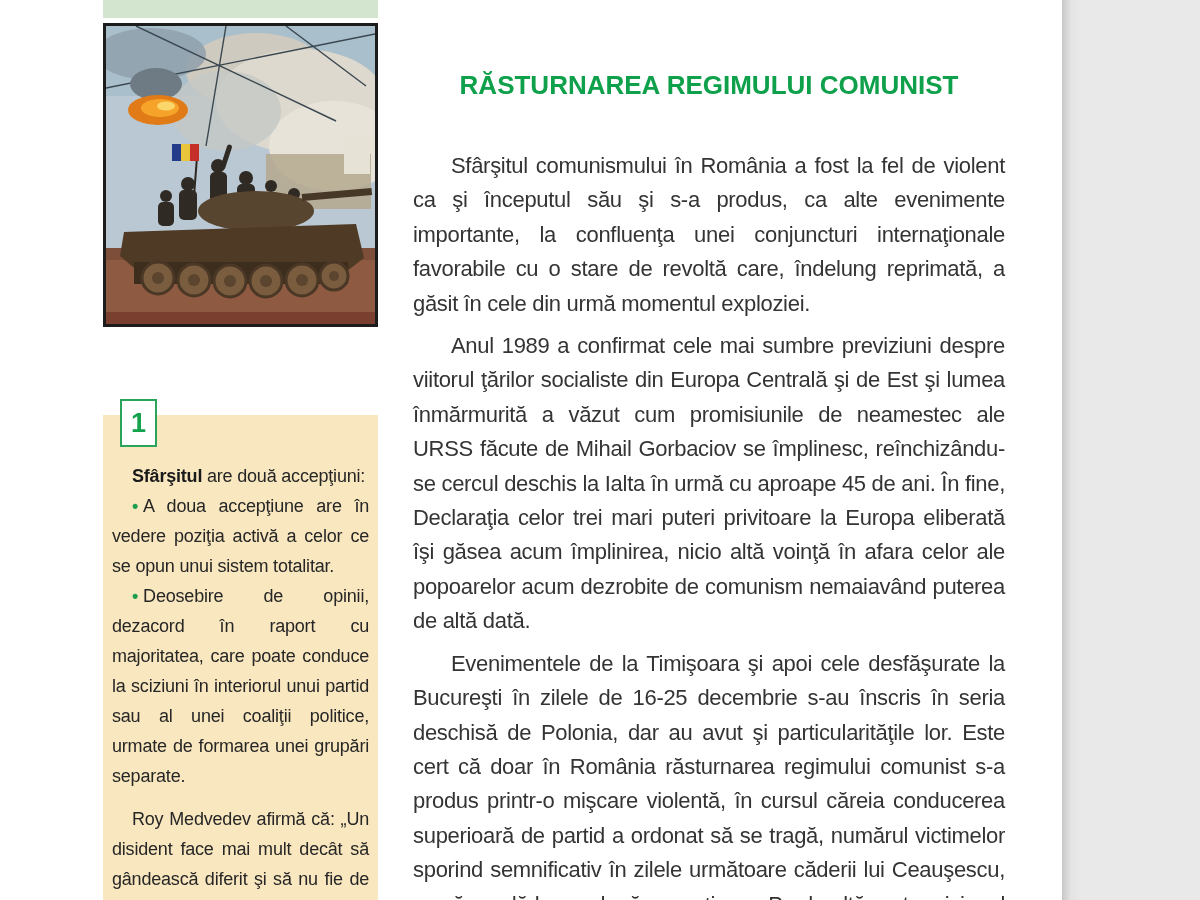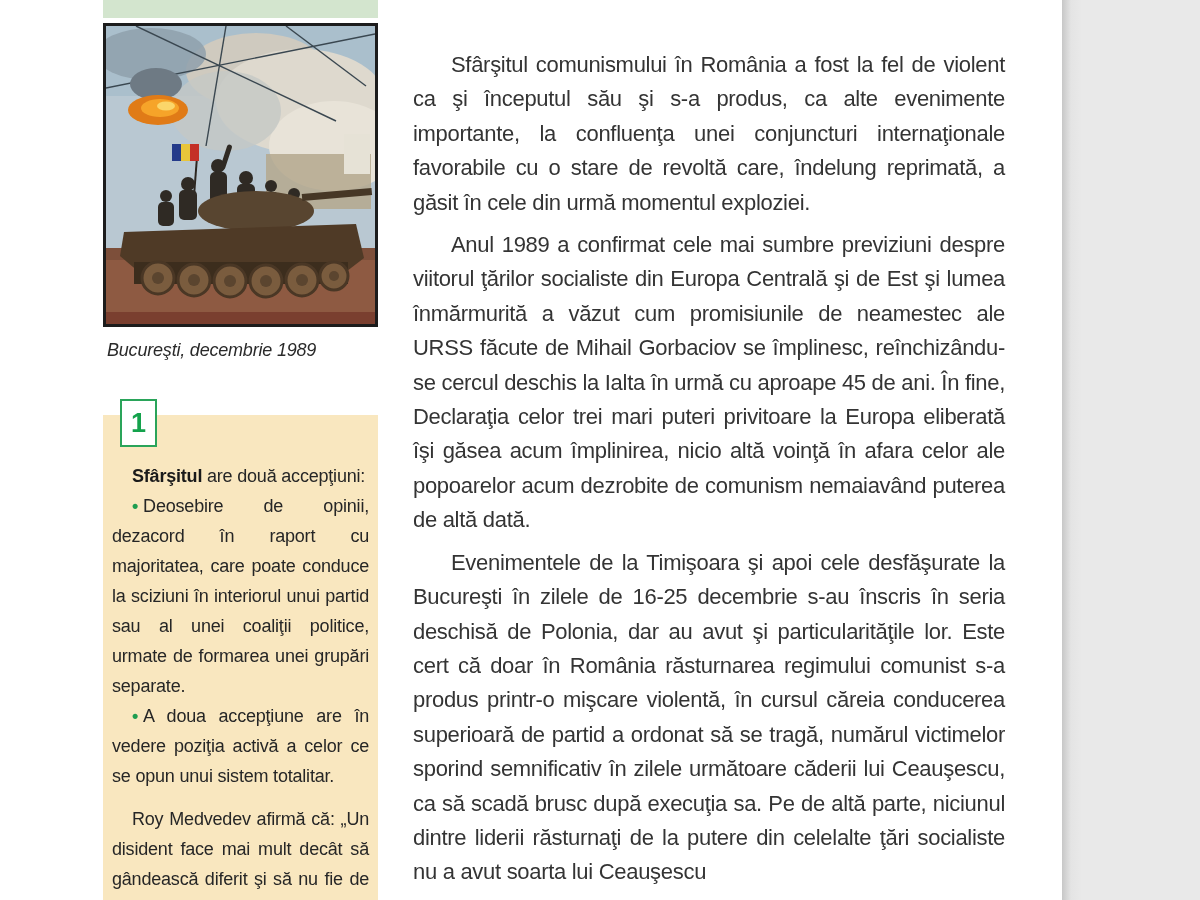--- a/index.html
+++ b/index.html
@@ -145,34 +145,34 @@
           <circle cx="52" cy="252" r="6" fill="#5b452f"></circle>
             <circle cx="88" cy="254" r="6" fill="#5b452f"></circle>
           <circle cx="124" cy="255" r="6" fill="#5b452f"></circle>
             <circle cx="160" cy="255" r="6" fill="#5b452f"></circle>
           <circle cx="196" cy="254" r="6" fill="#5b452f"></circle>
             <circle cx="228" cy="250" r="5" fill="#5b452f"></circle>
         </g>
       </svg>
     </div>
 
-    <div class="caption">Bucureşti, decembrie 1989</div>
 
     <div class="info-box">
       <div class="num-box">1</div>
       <div class="ib-text">
         <p class="ib-para indent"><span class="term">Sfârşitul</span><span> are două accepţiuni:</span></p>
+        <p class="ib-para indent"><span class="bullet-dot">•</span><span>A doua accepţiune are în vedere poziţia activă a celor ce se opun unui sistem totalitar.</span></p>
         <p class="ib-para indent"><span class="bullet-dot">•</span><span>Deosebire de opinii, dezacord în raport cu majoritatea, care poate conduce la sciziuni în interiorul unui partid sau al unei coaliţii politice, urmate de formarea unei grupări separate.</span></p>
-        <p class="ib-para indent"><span class="bullet-dot">•</span><span>A doua accepţiune are în vedere poziţia activă a celor ce se opun unui sistem totalitar.</span></p>
         <p class="ib-para quote">Roy Medvedev afirmă că: „Un disident face mai mult decât să gân­dească diferit şi să nu fie de acord, el îşi declară în mod deschis deza­cordul, şi îl probează, într-un mod</p>
       </div>
     </div>
   </div>
 
   <div class="main-col">
+    <h1 class="page-title">RĂSTURNAREA REGIMULUI COMUNIST</h1>
     <div class="body-text">
       <p>Sfârşitul comunismului în România a fost la fel de violent ca şi începutul său şi s-a produs, ca alte evenimente importante, la con­fluenţa unei conjuncturi internaţionale favorabile cu o stare de revoltă care, îndelung reprimată, a găsit în cele din urmă momen­tul exploziei.</p>
       <p>Anul 1989 a confirmat cele mai sumbre previziuni despre viitorul ţărilor socialiste din Europa Centrală şi de Est şi lumea înmărmu­rită a văzut cum promisiunile de neamestec ale URSS făcute de Mihail Gorbaciov se împlinesc, reînchizându-se cercul deschis la Ialta în urmă cu aproape 45 de ani. În fine, Declaraţia celor trei mari puteri privitoare la Europa eliberată îşi găsea acum împlinirea, nicio altă voinţă în afara celor ale popoarelor acum dezrobite de comunism nemaiavând puterea de altă dată.</p>
       <p>Evenimentele de la Timişoara şi apoi cele desfăşurate la Bucu­reşti în zilele de 16-25 decembrie s-au înscris în seria deschisă de Polonia, dar au avut şi particularităţile lor. Este cert că doar în România răsturnarea regimului comunist s-a produs printr-o miş­care violentă, în cursul căreia conducerea superioară de partid a ordonat să se tragă, numărul victimelor sporind semnificativ în zilele următoare căderii lui Ceauşescu, ca să scadă brusc după execuţia sa. Pe de altă parte, niciunul dintre liderii răsturnaţi de la putere din celelalte ţări socialiste nu a avut soarta lui Ceauşescu</p>
     </div>
   </div>
 
 </div>
 
 </body></html>

